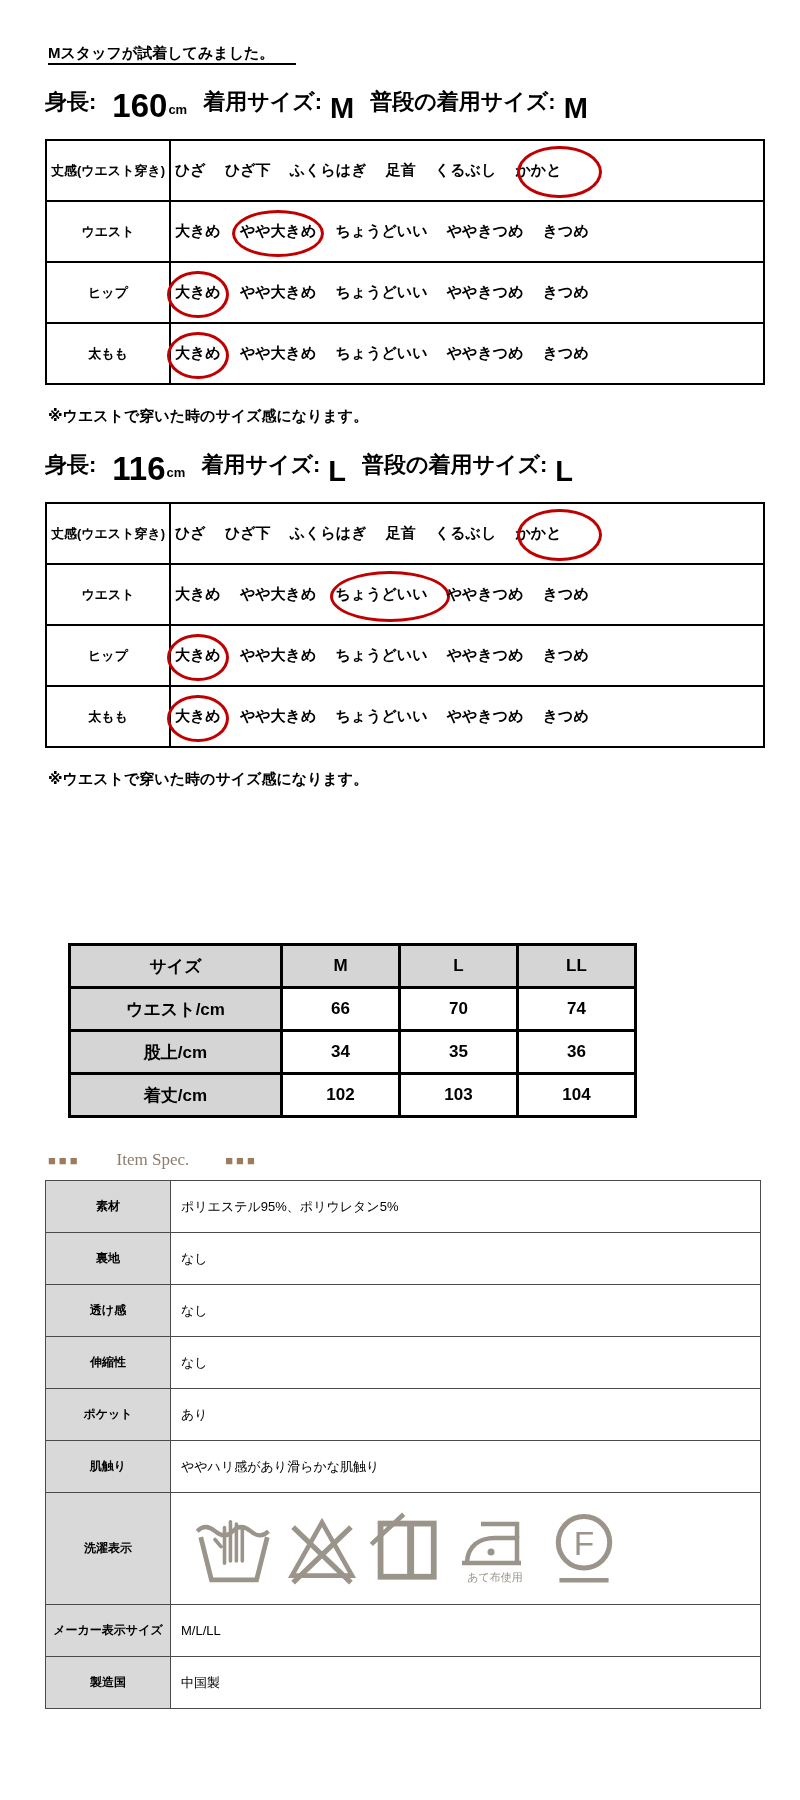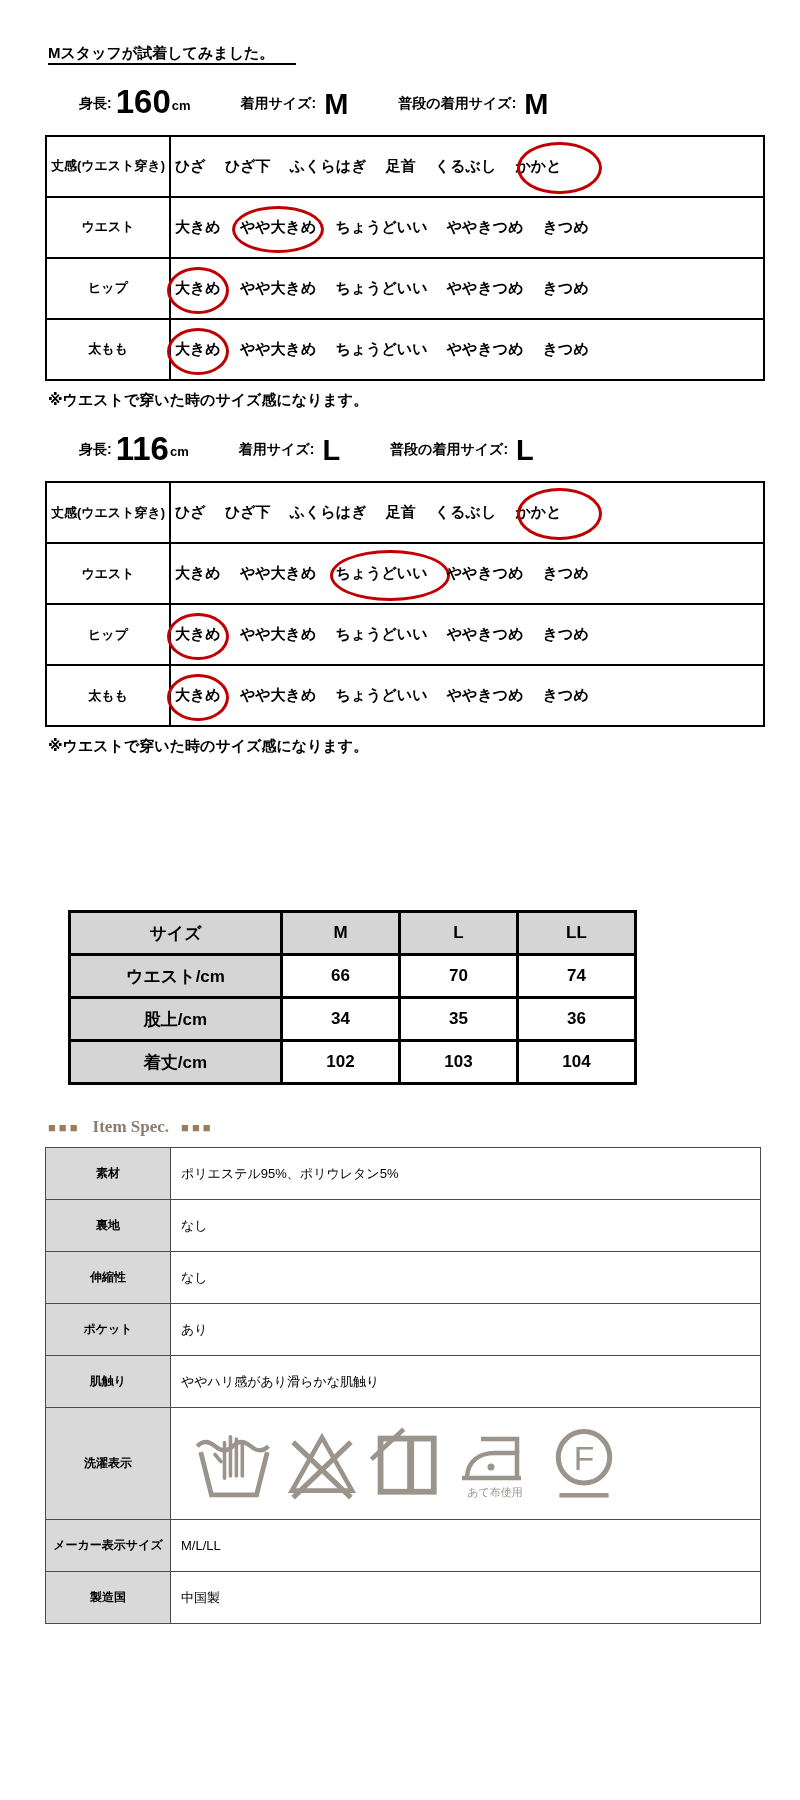--- a/index.html
+++ b/index.html
@@ -7,48 +7,48 @@
   .page {
     position:relative; width:800px; height:1800px; background:#fff; overflow:hidden;
     color:#000; font-family:"Liberation Sans","DejaVu Sans",sans-serif;
   }
   
   .fit-heading { margin:0; padding-left:48px; font-size:15px; font-weight:bold; }
   .fit-heading.first { padding-top:44px; }
   .fit-heading.second { padding-top:40px; }
   .fit-heading .underline { border-bottom:2px solid #000; padding-bottom:2px; padding-right:22px; }
   .info-line { display:flex; align-items:flex-end; margin:24px 0 0 45px; font-weight:bold; white-space:nowrap; }
-  .info-line .lbl { font-size:14px; padding-bottom:4px;margin-left:34px; }
-  .info-line .big-num { font-size:33px; line-height:0.9; margin-left:4px; }
+  .info-line .lbl { font-size:22px; padding-bottom:4px; }
+  .info-line .big-num { font-size:33px; line-height:0.9; margin-left:16px; }
   .info-line .unit { font-size:13px; padding-bottom:4px; margin-left:1px; }
   .info-line .size-letter { font-size:29px; line-height:0.9; margin-left:8px; }
   .info-line .sp { display:inline-block; width:16px; }
   .fit-table { border-collapse:collapse; margin:18px 0 0 45px; table-layout:fixed; }
   .fit-table td { border:2px solid #000; height:61px; vertical-align:middle; }
   .fit-table td.fit-label { width:124px; text-align:center; font-weight:bold; font-size:13px; padding:0 2px; }
   .fit-table td.fit-opts { width:594px; padding-left:4px; font-weight:bold; font-size:15px; white-space:nowrap; }
   .opt { position:relative; display:inline-block; margin-right:15px; }
   .circled::after {
     content:""; position:absolute; left:-8px; right:-8px; top:-12px; bottom:-16px;
     border:3px solid #c00000; border-radius:50%; pointer-events:none;
   }
   .circle-right::after { left:2px; right:-40px; top:-15px; bottom:-18px; }
   .circle-wide::after  { left:-5px; right:-22px; top:-14px; bottom:-18px; }
-  .note { margin:10px 0 0 48px; font-size:15px; font-weight:bold; }
+  .note { margin:22px 0 0 48px; font-size:15px; font-weight:bold; }
   
   .size-table { border-collapse:collapse; margin:154px 0 0 68px;border-radius:28px; }
   .size-table td { border:3px solid #000; height:43px; text-align:center; vertical-align:middle;
                    font-weight:bold; font-size:17px; }
   .size-table .c0 { width:212px; }
   .size-table .c1, .size-table .c2, .size-table .c3 { width:118px; }
   .size-table .gray { background:#d5d5d5; }
   
   .spec-header { display:flex; align-items:center; margin:32px 0 0 48px; }
   .spec-sq { color:#9c7c5e; font-size:13px; letter-spacing:3px; line-height:1; }
-  .spec-title { font-family:"Liberation Serif","DejaVu Serif",serif; font-size:17px; color:#8d7c6e; margin:0 12px;font-weight:bold; }
+  .spec-title { font-family:"Liberation Serif","DejaVu Serif",serif; font-size:17px; color:#8d7c6e; margin:0 36px; }
   .spec-table { border-collapse:collapse; margin:10px 0 0 45px; }
   .spec-table td { border:1px solid #4a4a4a; vertical-align:middle; }
   .spec-table td.spec-label { width:125px; height:52px; background:#d9d9d9; text-align:center;
                               font-weight:bold; font-size:12px; padding:0 3px; }
   .spec-table td.spec-value { width:590px; font-size:13px; padding-left:10px; }
   .spec-table tr.laundry-row td { height:112px; }
   .laundry { display:flex; align-items:center; padding:4px 0 4px 12px; }
   .laundry .ic { margin-right:10px; display:flex; flex-direction:column; align-items:center; }
   .laundry .caption { font-size:11px; color:#9b948b; margin-top:-4px; white-space:nowrap; }
 </style>
@@ -219,20 +219,24 @@
     <tbody>
         <tr>
       <td class="spec-label">素材</td>
       <td class="spec-value">ポリエステル95%、ポリウレタン5%</td>
     </tr>
     <tr>
       <td class="spec-label">裏地</td>
       <td class="spec-value">なし</td>
     </tr>
     <tr>
+      <td class="spec-label">透け感</td>
+      <td class="spec-value">なし</td>
+    </tr>
+    <tr>
       <td class="spec-label">伸縮性</td>
       <td class="spec-value">なし</td>
     </tr>
     <tr>
       <td class="spec-label">ポケット</td>
       <td class="spec-value">あり</td>
     </tr>
     <tr>
       <td class="spec-label">肌触り</td>
       <td class="spec-value">ややハリ感があり滑らかな肌触り</td>

